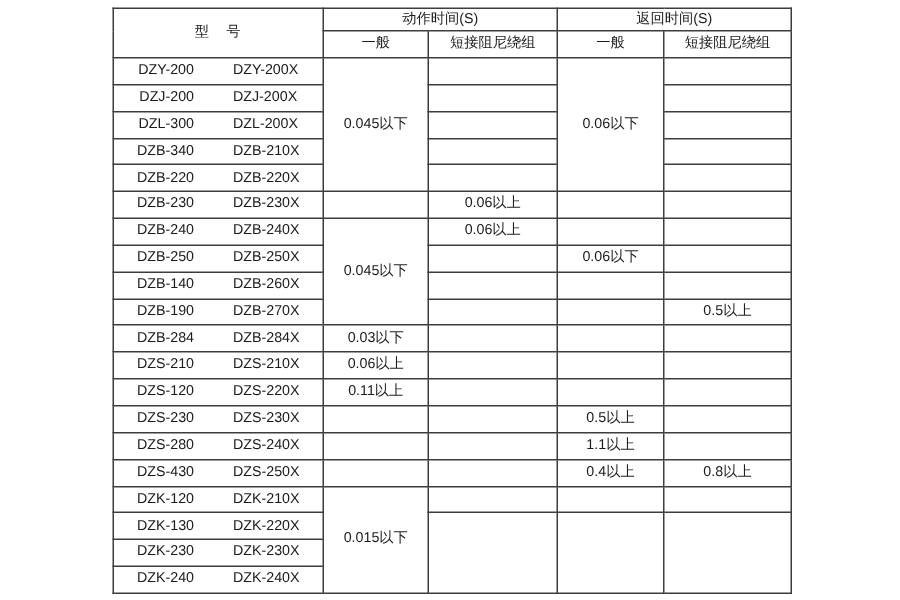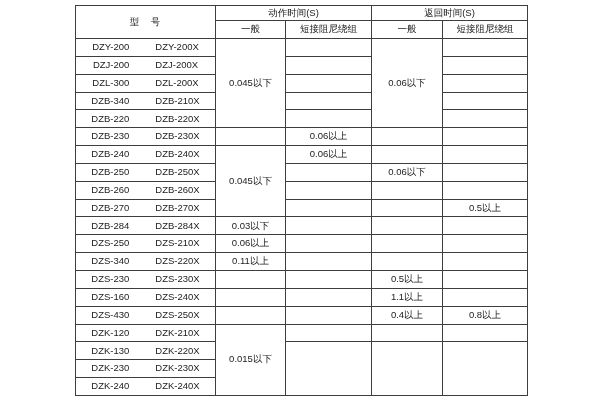--- a/index.html
+++ b/index.html
@@ -8,21 +8,21 @@
   #page{position:absolute;inset:0;background:#ffffff;}
   table.spec{position:absolute;left:75px;top:5px;width:452px;
              border-collapse:collapse;table-layout:fixed;}
   table.spec td,table.spec th{border:1px solid #3d3d3d;padding:0;
              font-size:9.5px;font-weight:normal;text-align:center;
              vertical-align:middle;line-height:1.1;background:#ffffff;
              overflow:hidden;white-space:nowrap;}
   tr.hrow1{height:15px;}
   tr.hrow2{height:18px;}
   tr.data-row{height:17.85px;}
-  th.model-head{letter-spacing:1px;}
+  th.model-head{letter-spacing:1px;font-family:Liberation Mono, monospace;}
   .model-inner{display:flex;justify-content:center;align-items:center;gap:26px;}
   .model-inner span{display:inline-block;}
 </style>
 </head>
 <body>
 
 <div id="page">
   <table class="spec">
     <colgroup>
       <col style="width:140px">
@@ -128,32 +128,32 @@
               <span>DZB-250X</span>
             </div>
           </td>
           <td></td>
           <td>0.06以下</td>
           <td></td>
         </tr>
         <tr class="data-row">
           <td>
             <div class="model-inner">
-              <span>DZB-260</span>
+              <span>DZB-140</span>
               <span>DZB-260X</span>
             </div>
           </td>
           <td></td>
           <td></td>
           <td></td>
         </tr>
         <tr class="data-row">
           <td>
             <div class="model-inner">
-              <span>DZB-270</span>
+              <span>DZB-190</span>
               <span>DZB-270X</span>
             </div>
           </td>
           <td></td>
           <td></td>
           <td>0.5以上</td>
         </tr>
         <tr class="data-row">
           <td>
             <div class="model-inner">
@@ -162,33 +162,33 @@
             </div>
           </td>
           <td>0.03以下</td>
           <td></td>
           <td></td>
           <td></td>
         </tr>
         <tr class="data-row">
           <td>
             <div class="model-inner">
-              <span>DZS-250</span>
+              <span>DZS-210</span>
               <span>DZS-210X</span>
             </div>
           </td>
           <td>0.06以上</td>
           <td></td>
           <td></td>
           <td></td>
         </tr>
         <tr class="data-row">
           <td>
             <div class="model-inner">
-              <span>DZS-340</span>
+              <span>DZS-120</span>
               <span>DZS-220X</span>
             </div>
           </td>
           <td>0.11以上</td>
           <td></td>
           <td></td>
           <td></td>
         </tr>
         <tr class="data-row">
           <td>
@@ -198,21 +198,21 @@
             </div>
           </td>
           <td></td>
           <td></td>
           <td>0.5以上</td>
           <td></td>
         </tr>
         <tr class="data-row">
           <td>
             <div class="model-inner">
-              <span>DZS-160</span>
+              <span>DZS-280</span>
               <span>DZS-240X</span>
             </div>
           </td>
           <td></td>
           <td></td>
           <td>1.1以上</td>
           <td></td>
         </tr>
         <tr class="data-row">
           <td>

